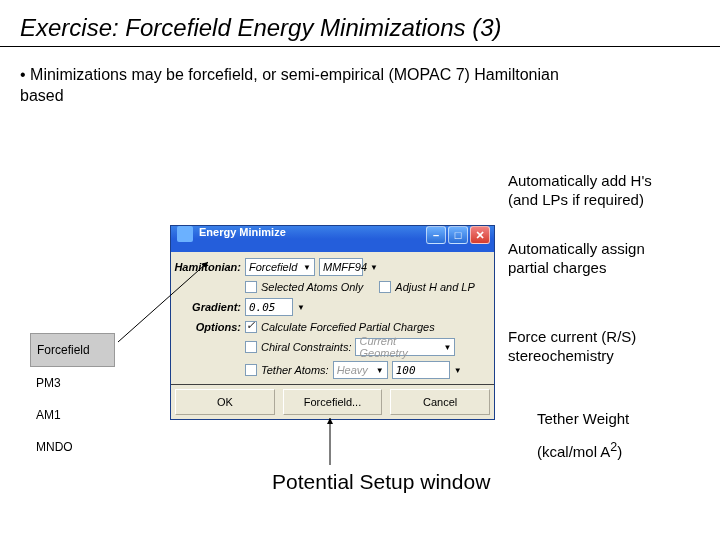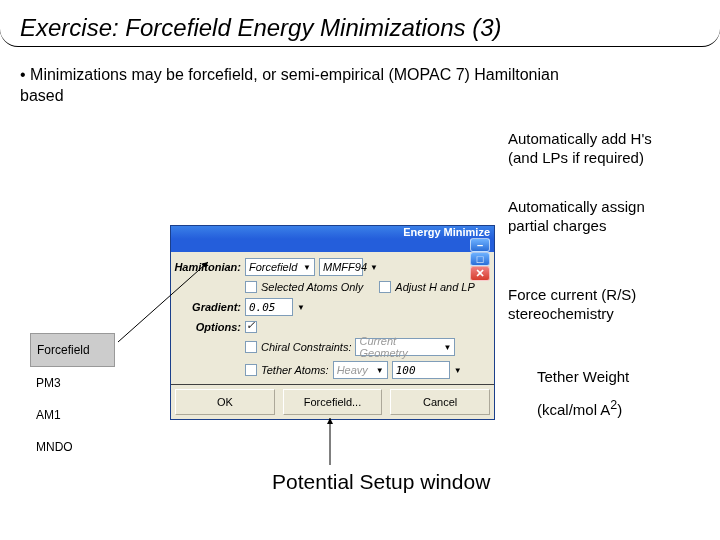--- a/index.html
+++ b/index.html
@@ -10,32 +10,32 @@
     background: #fff;
     font-family: Arial, sans-serif;
     position: relative;
     overflow: hidden;
   }
   .slide-title {
     font-style: italic;
     font-size: 24px;
     padding: 14px 0 4px 20px;
     border-bottom: 1px solid #000;
-    border-radius: 18px;
   }
   .bullet {
     font-size: 16px;
     padding: 18px 0 0 20px;
     line-height: 1.3;
     max-width: 560px;
   }
   .annot {
     position: absolute;
     font-size: 15px;
     line-height: 1.25;
+    margin-top: 42px;
   }
   .side-list {
     position: absolute;
     left: 30px;
     top: 333px;
     width: 85px;
     font-size: 12px;
     font-family: Arial, sans-serif;
   }
   .side-list .item {
@@ -52,25 +52,24 @@
     top: 225px;
     width: 325px;
     border: 1px solid #1b3f8b;
     background: #ece9d8;
     font-size: 11px;
   }
   .titlebar {
     height: 26px;
     background: linear-gradient(to bottom, #3a80e8 0%, #245edb 50%, #245edb 100%);
     display: flex;
-    align-items: flex-end;
+    align-items: flex-start;
     color: #fff;
     font-weight: bold;
     padding: 0 4px 0 6px;
-    flex-direction: column;
   }
   .sysicon {
     width: 16px; height: 16px;
     background: #6bb1ff;
     margin-right: 6px;
     border-radius: 2px;
     display: inline-block;
   }
   .titlebar .spacer { flex: 1; }
   .winbtn {
@@ -210,20 +209,21 @@
       <span>Adjust H and LP</span>
     </div>
     <div class="row">
       <span class="lbl">Gradient:</span>
       <span class="textbox" style="width:48px; font-family:monospace">0.05</span>
       <span class="arrow" style="font-size:8px">▼</span>
     </div>
     <div class="row">
       <span class="lbl">Options:</span>
       <span class="checkbox checked"></span>
+      <span>Calculate Forcefied Partial Charges</span>
     </div>
     <div class="row" style="padding-left:74px">
       <span class="checkbox"></span>
       <span>Chiral Constraints:</span>
       <span class="select disabled" style="width:100px">
         <span>Current Geometry</span>
           <span class="arrow">▼</span>
       </span>
     </div>
     <div class="row" style="padding-left:74px">

